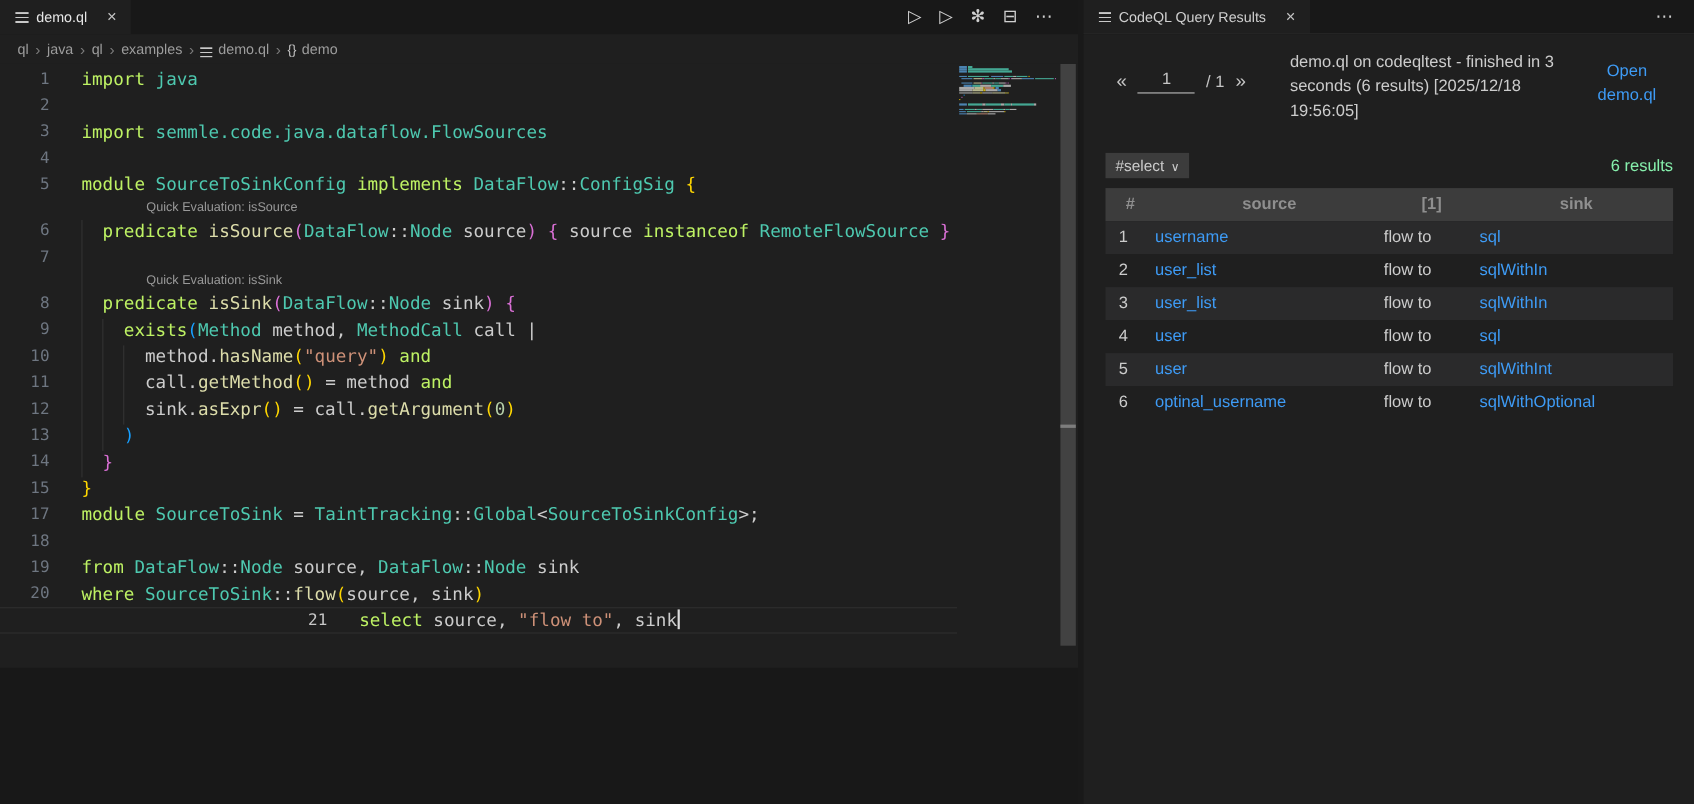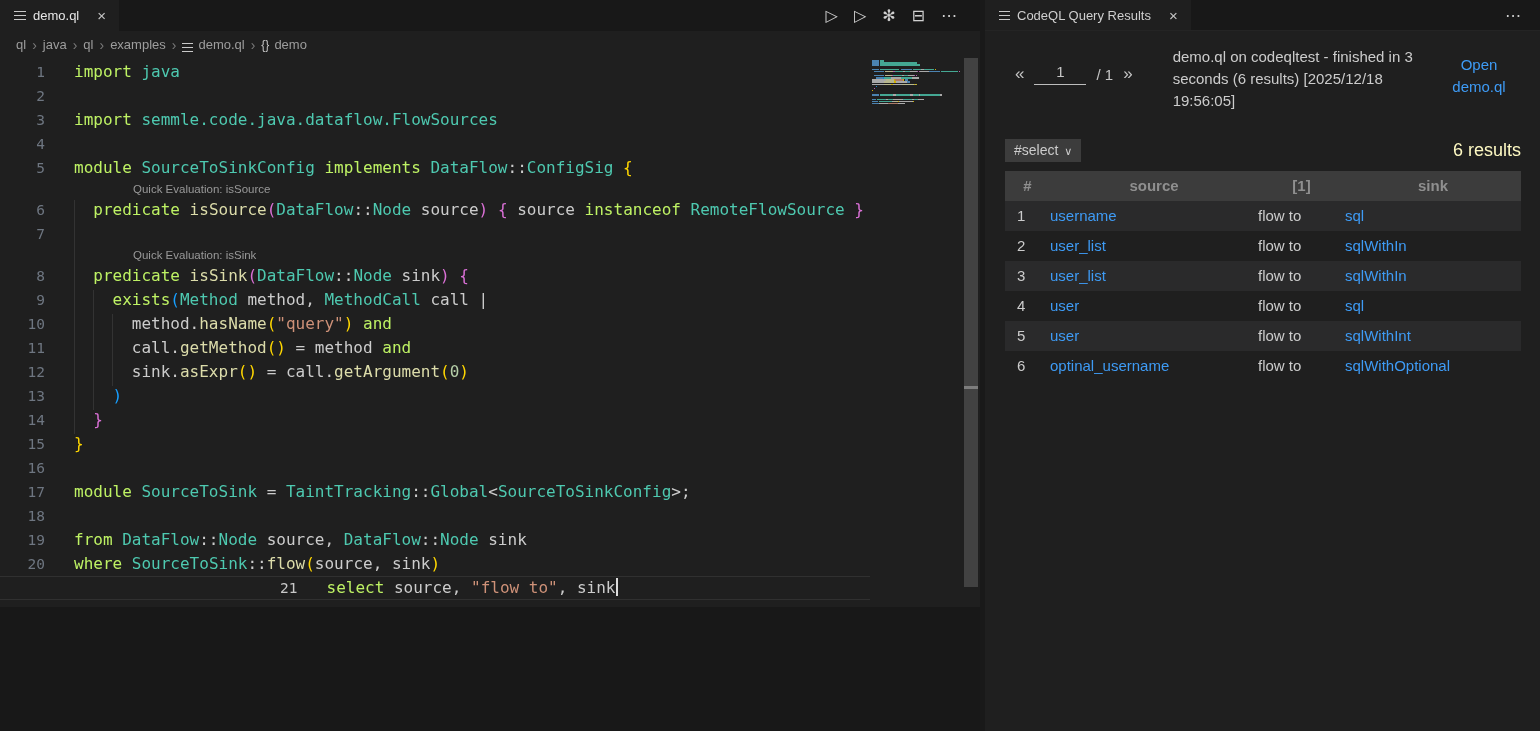--- a/index.html
+++ b/index.html
@@ -72,21 +72,21 @@
   .page-input { display:inline-block; width:52px; text-align:center; border-bottom:1px solid #bdbdbd;
                 padding-bottom:4px; font-size:15px; cursor:text; }
   .pg-total { font-size:15px; }
   .status-text { width:250px; margin-left:40px; font-size:15px; line-height:22px; color:#cccccc; }
   .open-link { margin-left:auto; width:84px; text-align:center; font-size:15px; line-height:22px;
                margin-top:8px; cursor:pointer; word-spacing:84px; }
 
   .select-row { display:flex; align-items:center; margin-top:27px;justify-content:center; }
   .select-dd { background:#3c3c3c; color:#cccccc; font-size:14px; padding:3px 9px 4px 9px; cursor:pointer; }
   .select-dd .chev { font-size:11px; margin-left:6px; }
-  .results-count { margin-left:auto; font-size:18px; color:#fef9c3; }
+  .results-count { margin-left:auto; font-size:15px; color:#86efac; }
 
   .results-table { margin-top:9px; font-size:15px; }
   .t-head { display:flex; height:30px; line-height:30px; background:#3c3c3c; color:#8f8f8f; font-weight:bold; }
   .t-row { display:flex; height:30px; line-height:30px; }
   .t-row.odd { background:#2a2a2b; }
   .c0 { width:45px; padding-left:12px; flex:none; }
   .c1 { width:208px; flex:none; }
   .c2 { width:87px; flex:none; }
   .c3 { width:176px; flex:none; }
   .t-head .c0 { padding-left:0; text-align:center; }
@@ -163,21 +163,20 @@
             <span class="lens">Quick Evaluation: isSink</span>
           </div>
           <div class="code-row"><span class="ln">8</span><span class="code-text"><span class="tk-pl">  </span><span class="tk-kw">predicate</span><span class="tk-pl"> </span><span class="tk-fn">isSink</span><span class="tk-b2">(</span><span class="tk-ty">DataFlow</span><span class="tk-pl">::</span><span class="tk-ty">Node</span><span class="tk-pl"> sink</span><span class="tk-b2">)</span><span class="tk-pl"> </span><span class="tk-b2">{</span></span></div>
           <div class="code-row"><span class="ln">9</span><span class="code-text"><span class="tk-pl">    </span><span class="tk-kw">exists</span><span class="tk-b3">(</span><span class="tk-ty">Method</span><span class="tk-pl"> method, </span><span class="tk-ty">MethodCall</span><span class="tk-pl"> call |</span></span></div>
           <div class="code-row"><span class="ln">10</span><span class="code-text"><span class="tk-pl">      method.</span><span class="tk-fn">hasName</span><span class="tk-b1">(</span><span class="tk-st">"query"</span><span class="tk-b1">)</span><span class="tk-pl"> </span><span class="tk-kw">and</span></span></div>
           <div class="code-row"><span class="ln">11</span><span class="code-text"><span class="tk-pl">      call.</span><span class="tk-fn">getMethod</span><span class="tk-b1">()</span><span class="tk-pl"> = method </span><span class="tk-kw">and</span></span></div>
           <div class="code-row"><span class="ln">12</span><span class="code-text"><span class="tk-pl">      sink.</span><span class="tk-fn">asExpr</span><span class="tk-b1">()</span><span class="tk-pl"> = call.</span><span class="tk-fn">getArgument</span><span class="tk-b1">(</span><span class="tk-nu">0</span><span class="tk-b1">)</span></span></div>
           <div class="code-row"><span class="ln">13</span><span class="code-text"><span class="tk-pl">    </span><span class="tk-b3">)</span></span></div>
           <div class="code-row"><span class="ln">14</span><span class="code-text"><span class="tk-pl">  </span><span class="tk-b2">}</span></span></div>
           <div class="code-row"><span class="ln">15</span><span class="code-text"><span class="tk-b1">}</span></span></div>
-          <div class="code-row"><span class="ln">16</span><span class="code-text"></span></div>
           <div class="code-row"><span class="ln">17</span><span class="code-text"><span class="tk-kw">module</span><span class="tk-pl"> </span><span class="tk-ty">SourceToSink</span><span class="tk-pl"> = </span><span class="tk-ty">TaintTracking</span><span class="tk-pl">::</span><span class="tk-ty">Global</span><span class="tk-pl">&lt;</span><span class="tk-ty">SourceToSinkConfig</span><span class="tk-pl">&gt;;</span></span></div>
           <div class="code-row"><span class="ln">18</span><span class="code-text"></span></div>
           <div class="code-row"><span class="ln">19</span><span class="code-text"><span class="tk-kw">from</span><span class="tk-pl"> </span><span class="tk-ty">DataFlow</span><span class="tk-pl">::</span><span class="tk-ty">Node</span><span class="tk-pl"> source, </span><span class="tk-ty">DataFlow</span><span class="tk-pl">::</span><span class="tk-ty">Node</span><span class="tk-pl"> sink</span></span></div>
           <div class="code-row"><span class="ln">20</span><span class="code-text"><span class="tk-kw">where</span><span class="tk-pl"> </span><span class="tk-ty">SourceToSink</span><span class="tk-pl">::</span><span class="tk-fn">flow</span><span class="tk-b1">(</span><span class="tk-pl">source, sink</span><span class="tk-b1">)</span></span></div>
           <div class="code-row active"><span class="ln">21</span><span class="code-text"><span class="tk-kw">select</span><span class="tk-pl"> source, </span><span class="tk-st">"flow to"</span><span class="tk-pl">, sink</span><span class="cursor"></span></span></div>
         </div>
       <div class="minimap" id="minimap">
           <div class="mm-row">
             <span class="mm-seg" style="width: 6.6px; background: rgb(86, 156, 214);"></span>
             <span class="mm-seg" style="width: 1.1px; background: transparent;"></span>

